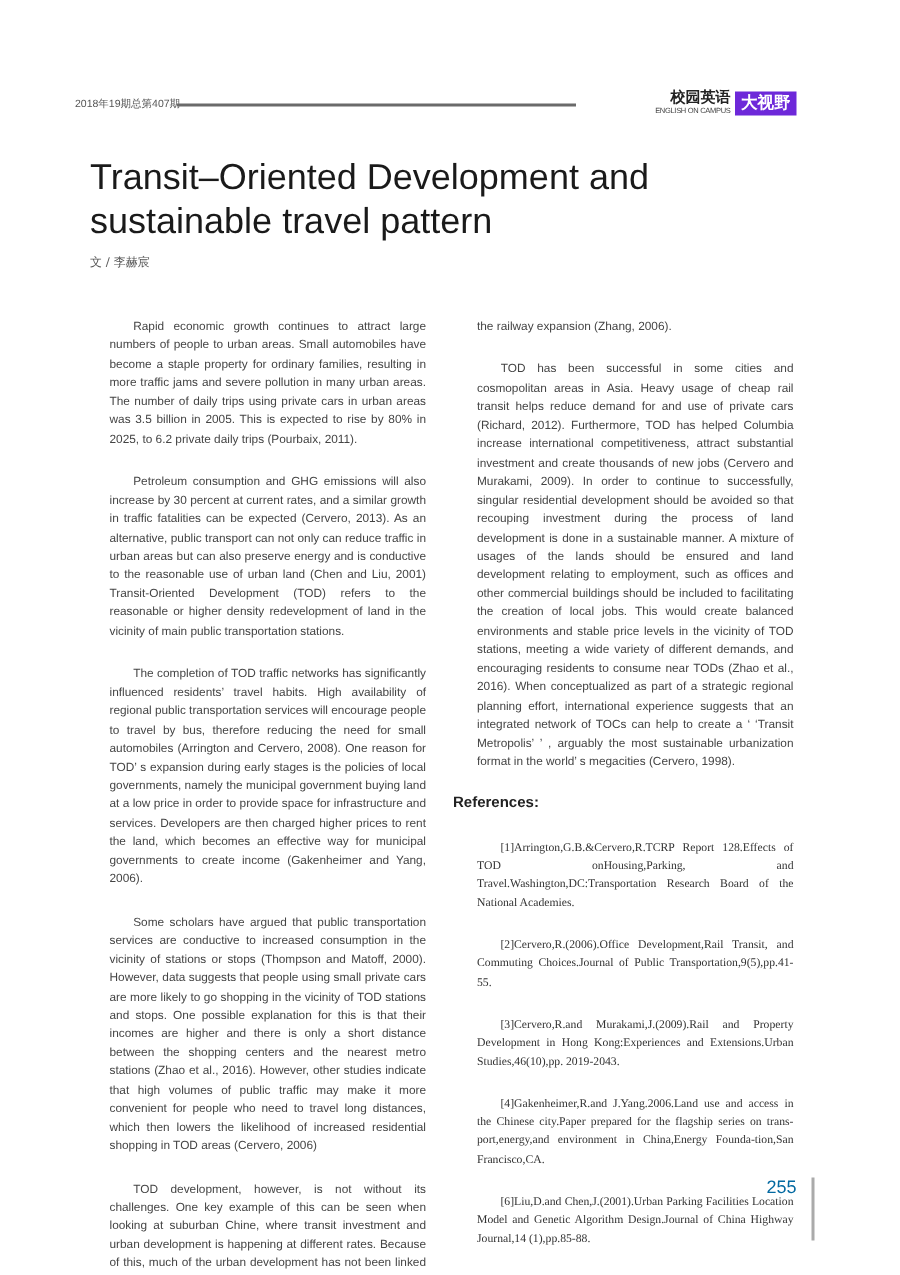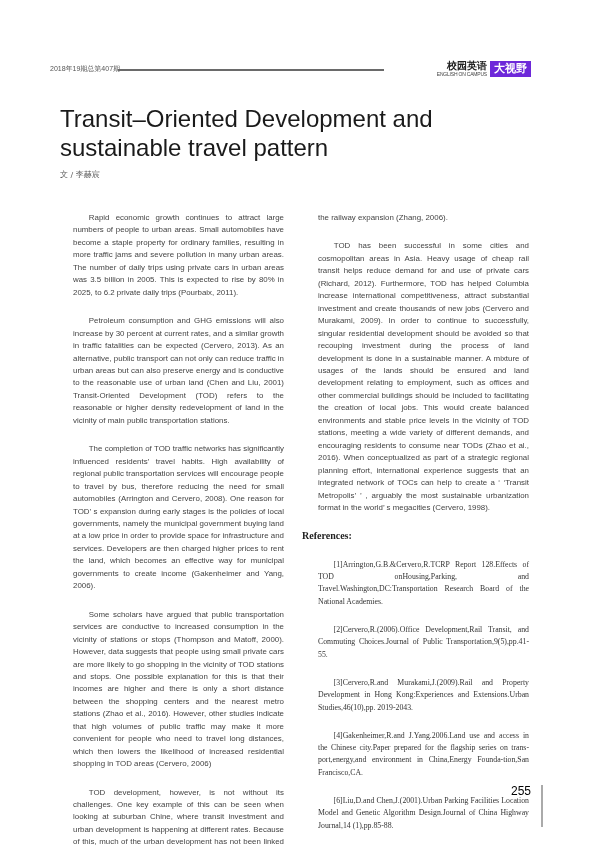--- a/index.html
+++ b/index.html
@@ -16,25 +16,25 @@
   .badge { position: absolute; left: 440px; top: 1px; background: #6d28d9; color: #fff; font-weight: bold; font-size: 11px; padding: 1px 4px; line-height: 14px; font-family: "DejaVu Sans", sans-serif; }
 
   .title { position: absolute; left: 60px; top: 104px; width: 500px; font-family: "Liberation Sans", sans-serif; font-size: 24px; line-height: 29px; color: #1a1a1a; }
   .author { position: absolute; left: 60px; top: 169px; font-size: 8px; color: #555; font-family: "DejaVu Serif", serif; }
 
   .col { position: absolute; top: 196px; width: 243px; font-family: "Liberation Sans", sans-serif; font-size: 7.9px; line-height: 12.45px; color: #444; text-align: justify; }
   .col.left { left: 57px; }
   .col.right { left: 302px; }
   .col p { margin: 16px; text-indent: 2em; }
   .col p.noindent { text-indent: 0; }
-  .refs-head { font-family: Liberation Serif, serif; font-weight: bold; font-size: 10px; color: #222; margin-top: 9px; margin-bottom: 16px; }
+  .refs-head { font-family: Liberation Sans, sans-serif; font-weight: bold; font-size: 10px; color: #222; margin-top: 9px; margin-bottom: 16px; }
   .ref { font-family: "Liberation Serif", serif; font-size: 7.8px; line-height: 12.3px; color: #333; text-indent: 0; margin: 0; }
   .bio { font-family: "DejaVu Sans", sans-serif; font-size: 7.3px; line-height: 12.4px; color: #444; text-indent: 2em; margin: 0; }
 
-  .page-num { position: absolute; left: 511px; top: 784px; font-family: "Liberation Sans", sans-serif; font-size: 12px; color: #000000; }
+  .page-num { position: absolute; left: 511px; top: 784px; font-family: "Liberation Sans", sans-serif; font-size: 12px; color: #0369a1; }
   .page-bar { position: absolute; left: 541px; top: 785px; width: 2px; height: 42px; background: #aaa; }
 </style>
 </head>
 <body>
 
 <div class="header">
   <span class="issue">2018年19期总第407期</span>
   <div class="rule"></div>
   <div class="brand">
     <div class="brand-cn">校园英语</div>

